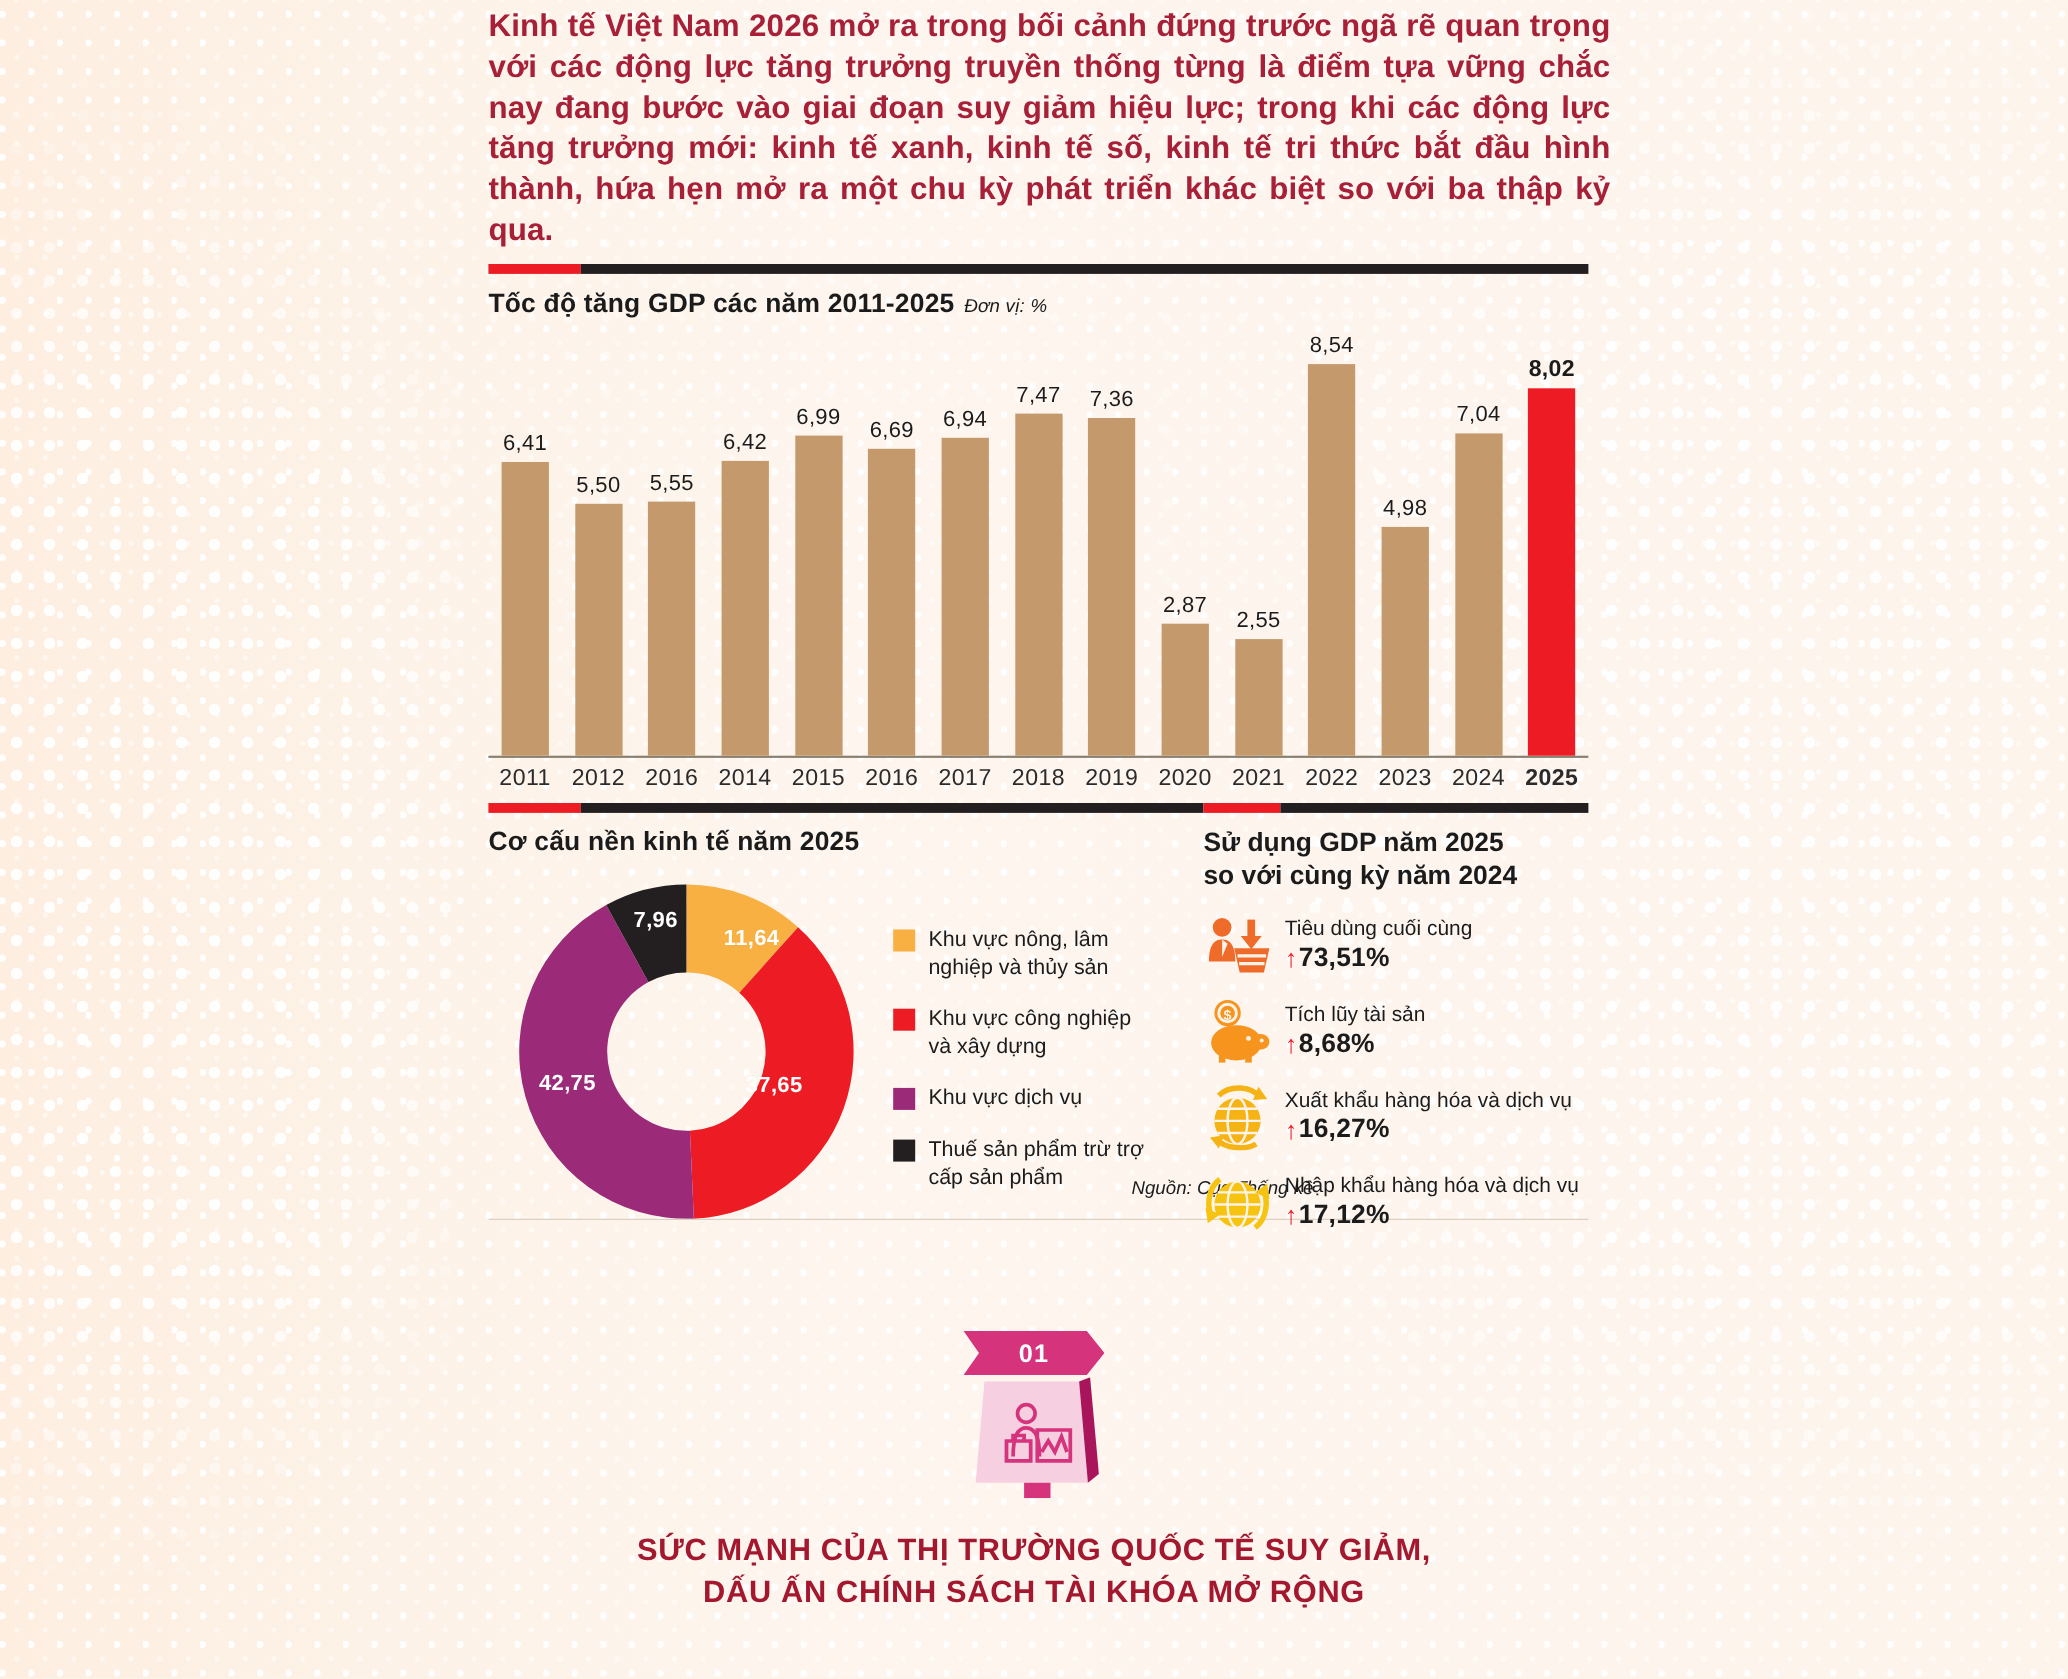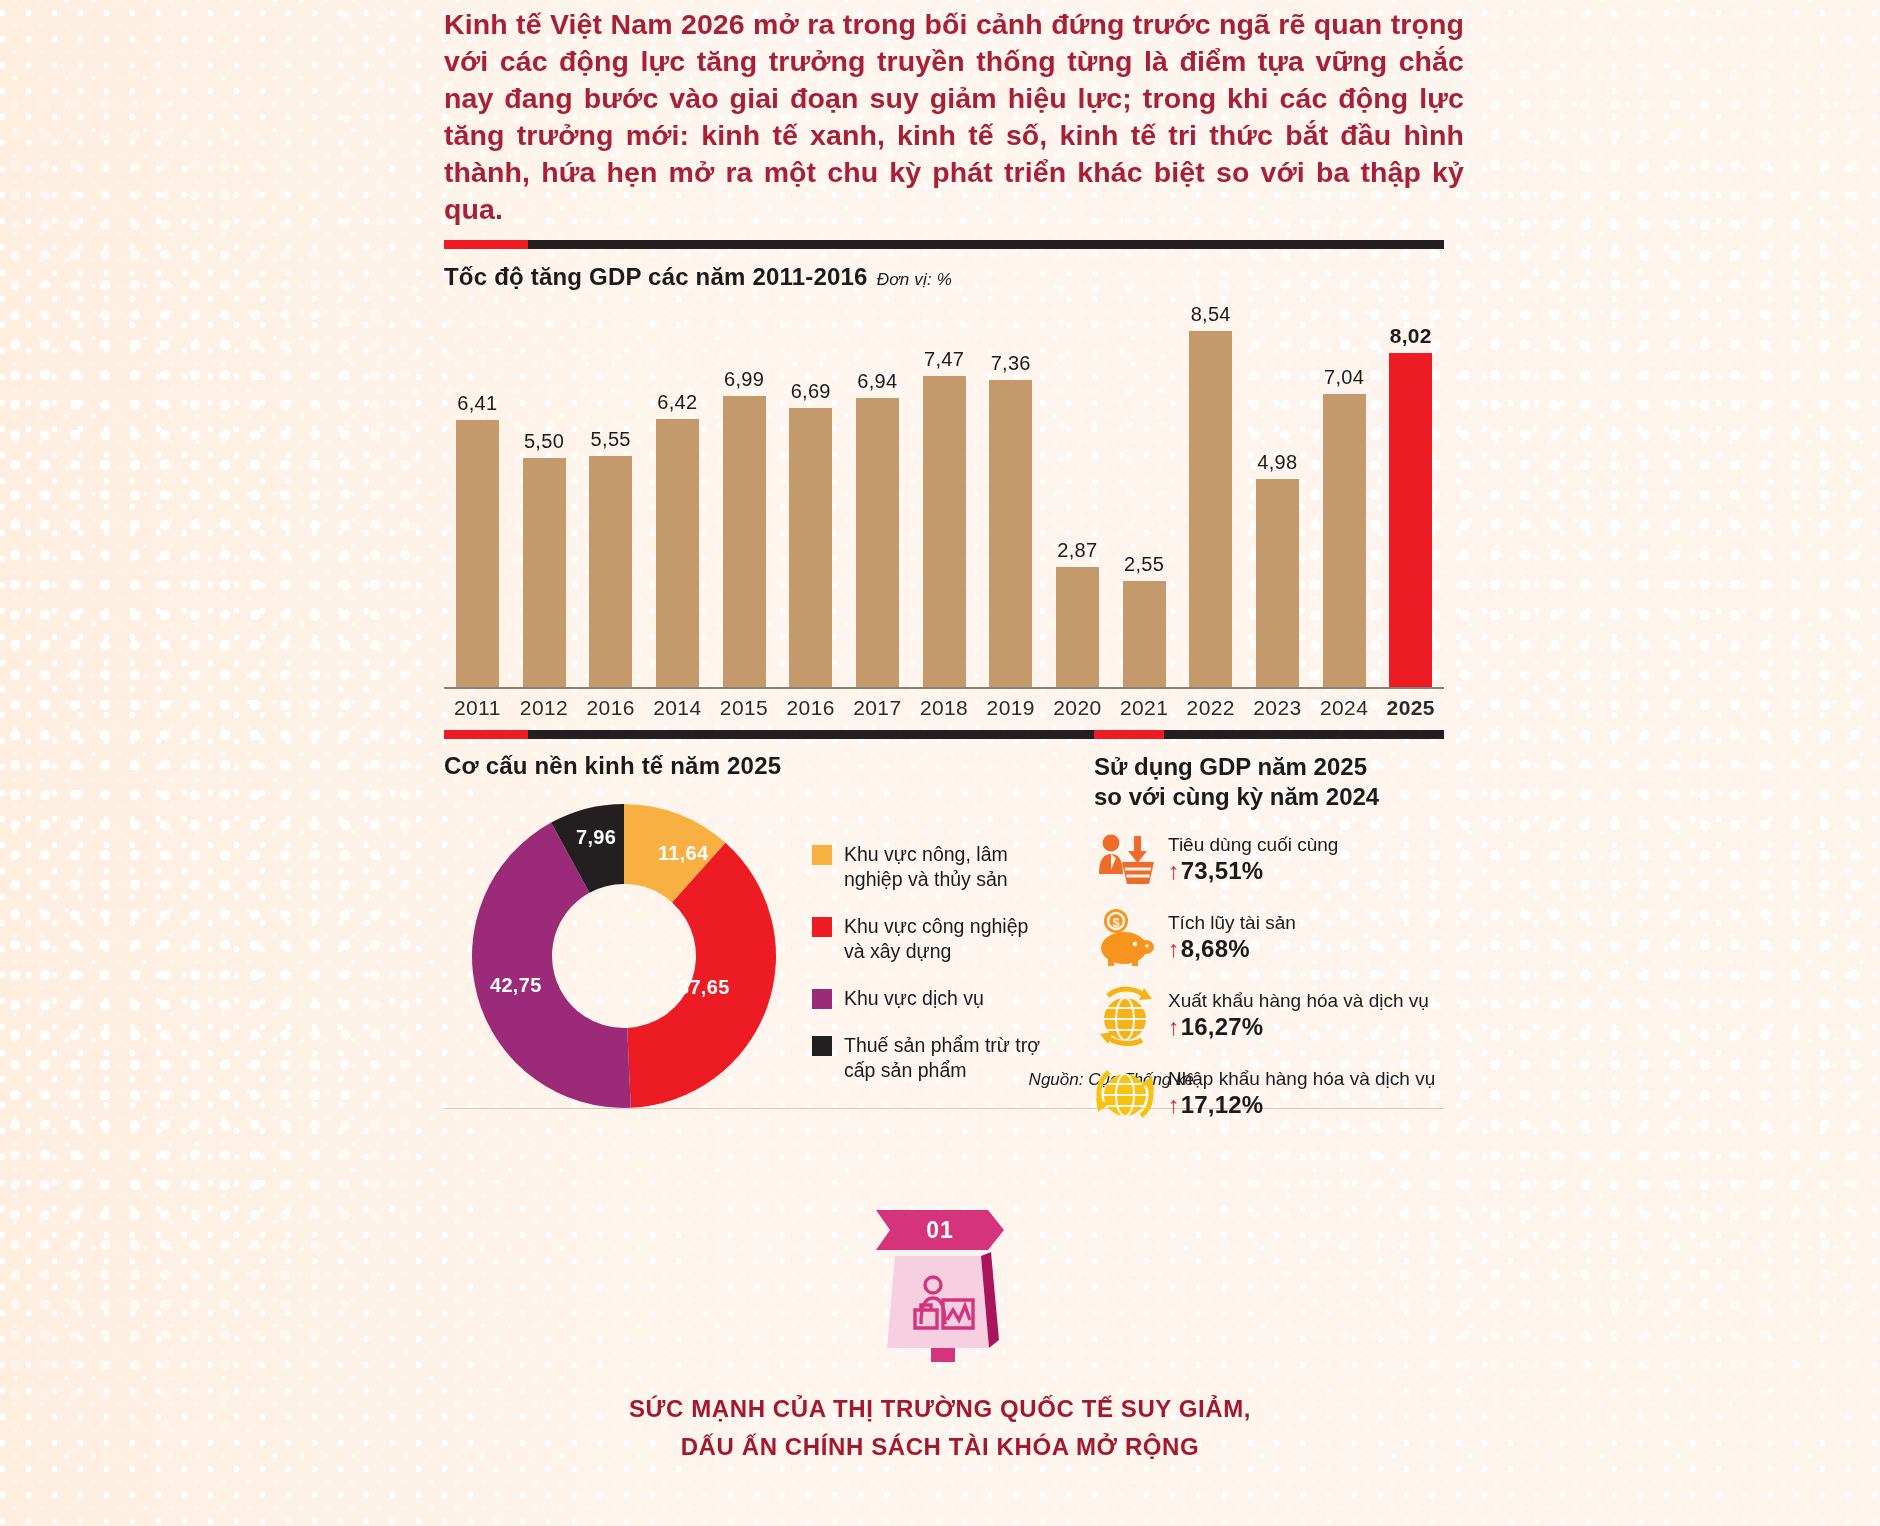--- a/index.html
+++ b/index.html
@@ -172,21 +172,21 @@
   #chap-banner::before{
     content:""; position:absolute; left:-18px; top:0; width:18px; height:40px;
     background:#d6337d; clip-path: polygon(0 20px, 18px 0, 18px 40px);
   }
   #chap-icon {
     margin-top: 2px; width: 118px; height: 110px; position: relative;
   }
 
   #chap-title {
     margin-top: 28px; text-align: center;
-    color: #a4182f; font-size: 24px; font-weight: 700;
+    color: #a4182f; font-size: 28px; font-weight: 700;
     line-height: 38px; letter-spacing: .6px;
   }
 </style>
 </head>
 <body>
 
 <div id="page">
   <div class="dotfield left"></div>
   <div class="dotfield right"></div>
   <div class="dotfield mid"></div>
@@ -194,21 +194,21 @@
   <div class="content">
 
     <p id="intro">Kinh tế Việt Nam 2026 mở ra trong bối cảnh đứng trước ngã rẽ quan trọng với các động lực tăng trưởng truyền thống từng là điểm tựa vững chắc nay đang bước vào giai đoạn suy giảm hiệu lực; trong khi các động lực tăng trưởng mới: kinh tế xanh, kinh tế số, kinh tế tri thức bắt đầu hình thành, hứa hẹn mở ra một chu kỳ phát triển khác biệt so với ba thập kỷ qua.</p>
 
     <div id="barblock">
       <div class="rule">
         <div class="red"></div>
         <div class="dark"></div>
       </div>
       <div id="barhead">
-        <span class="sec-title">Tốc độ tăng GDP các năm 2011-2016</span>
+        <span class="sec-title">Tốc độ tăng GDP các năm 2011-2025</span>
         <span class="sec-unit">Đơn vị: %</span>
       </div>
 
       <div id="barchart">
           <div class="bar-col">
             <div class="bar-val">6,41</div>
             <div class="bar-rect" style="height: 267.208px;"></div>
           </div>
           <div class="bar-col">
             <div class="bar-val">5,50</div>

